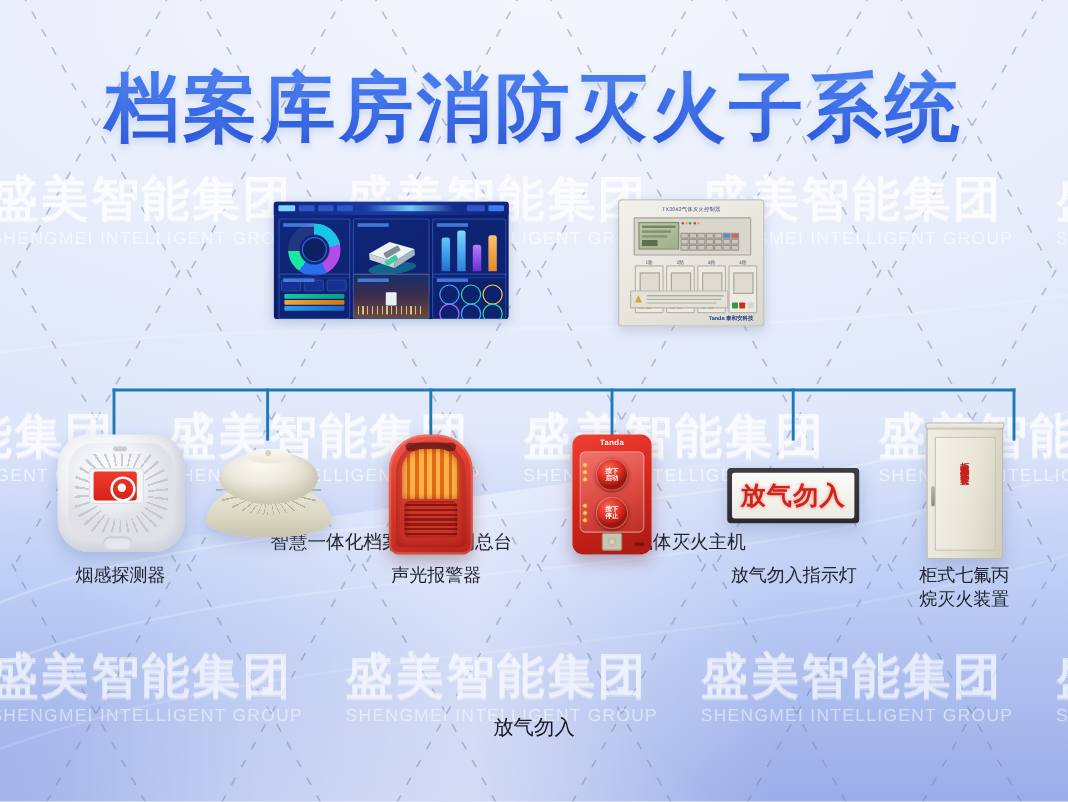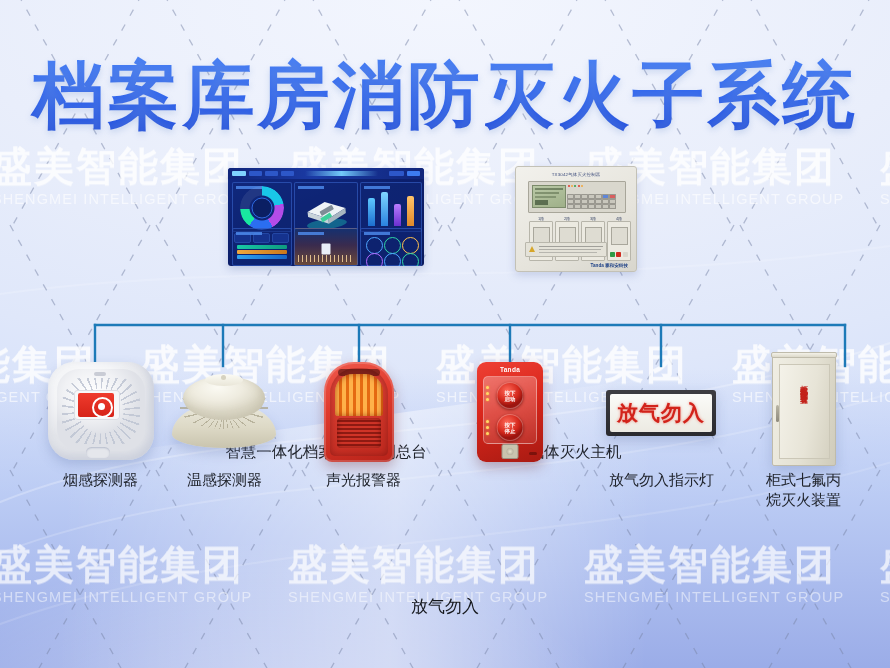--- a/index.html
+++ b/index.html
@@ -44,21 +44,21 @@
   .wm-en{
     font-size:14.5px;letter-spacing:1.1px;margin-top:5px;
     color:rgba(255,255,255,.62);
   }
   .wm-row-dark .wm-cn{color:rgba(255,255,255,.55);}
   .wm-row-dark .wm-en{color:rgba(255,255,255,.5);}
 
   
   .title{
     position:absolute;top:48px;left:0;right:0;text-align:center;
-    font-size:72px;font-weight:bold;letter-spacing:3px;
+    font-size:62px;font-weight:bold;letter-spacing:3px;
     font-family:"DejaVu Sans","Liberation Sans",sans-serif;
     background:linear-gradient(180deg,#4d86f7 0%,#2e63ee 52%,#1f49d8 100%);
     -webkit-background-clip:text;background-clip:text;color:transparent;
     text-shadow:0 3px 6px rgba(120,150,210,.28);
     white-space:nowrap;
   }
 
   
   .top-row{position:absolute;top:166px;left:0;right:0;height:140px;}
 
@@ -536,21 +536,20 @@
 
   <div class="dev" style="left:172px;top:374px;">
     <div class="heat">
       <div class="heat-base"></div>
       <div class="heat-fins"></div>
       <div class="heat-dome"></div>
       <div class="heat-top"></div>
       <div class="heat-pin"></div>
     </div>
   </div>
-  <div class="dev-label" style="left:157px;top:470px;width:135px;">温感探测器</div>
 
   <div class="dev" style="left:324px;top:362px;">
     <div class="slalarm">
       <div class="sl-inner"></div>
       <div class="sl-top"></div>
       <div class="sl-led"></div>
       <div class="sl-grille"></div>
     </div>
   </div>
   <div class="dev-label" style="left:296px;top:470px;width:135px;">声光报警器</div>

